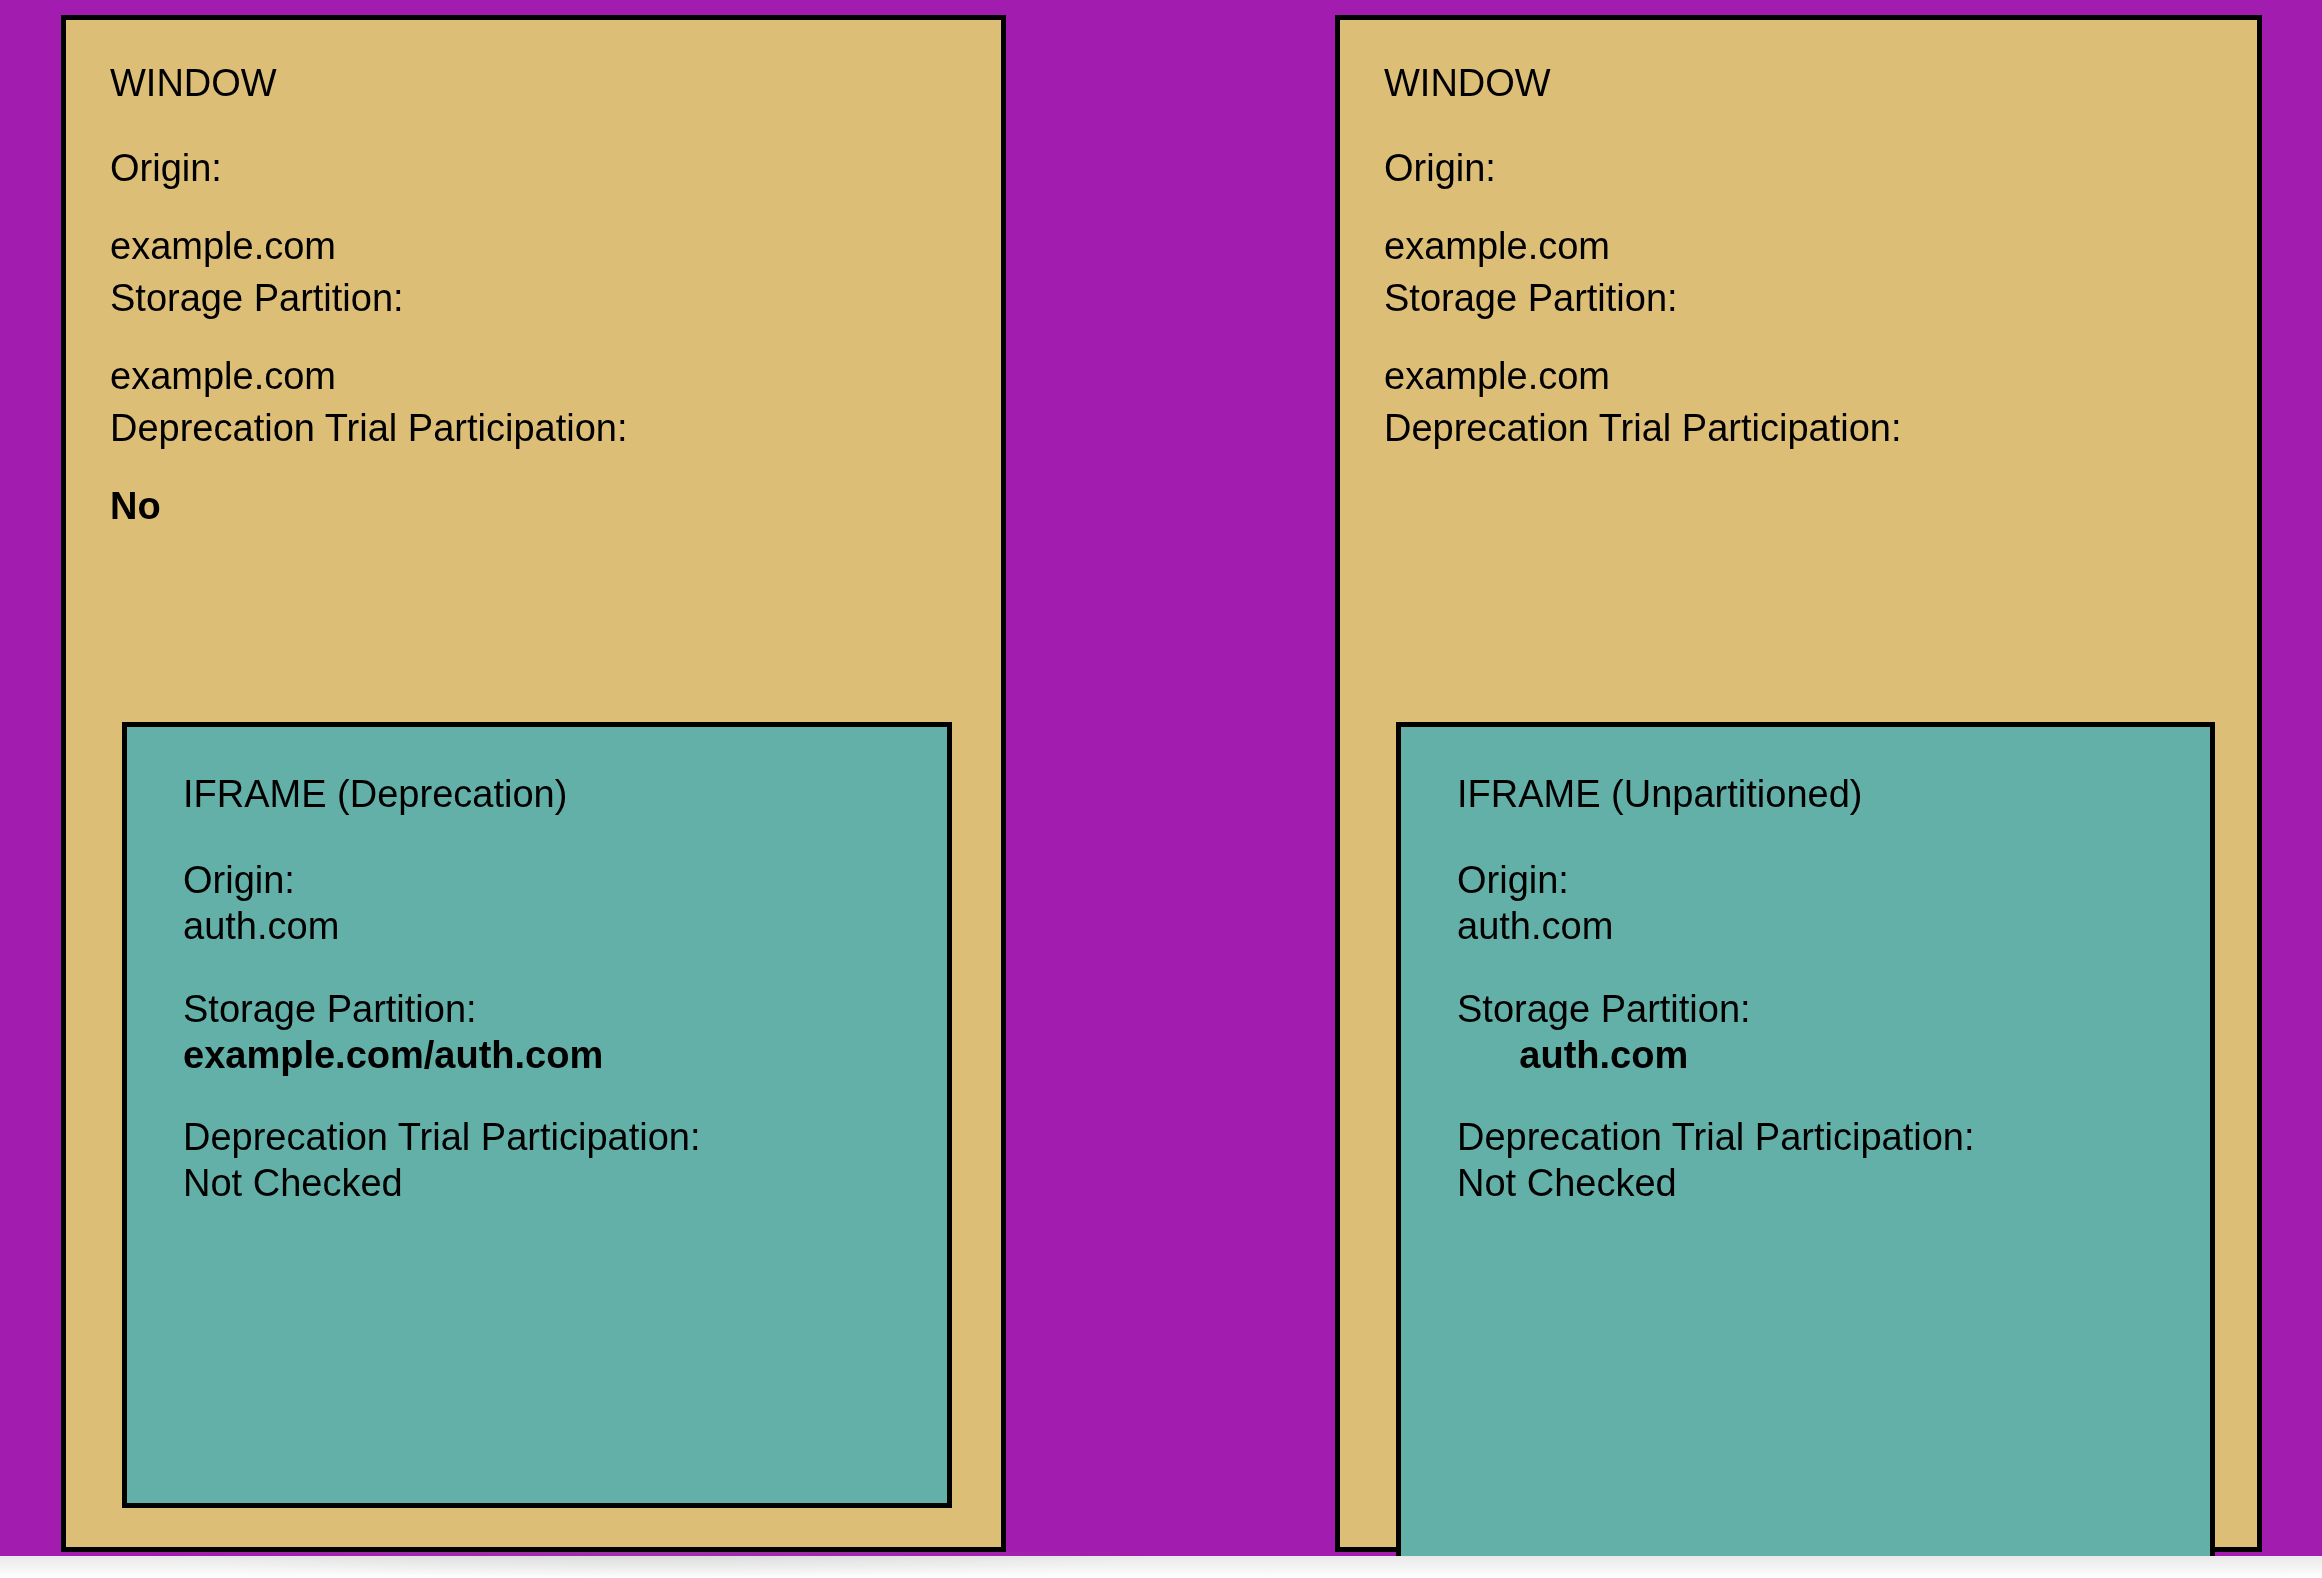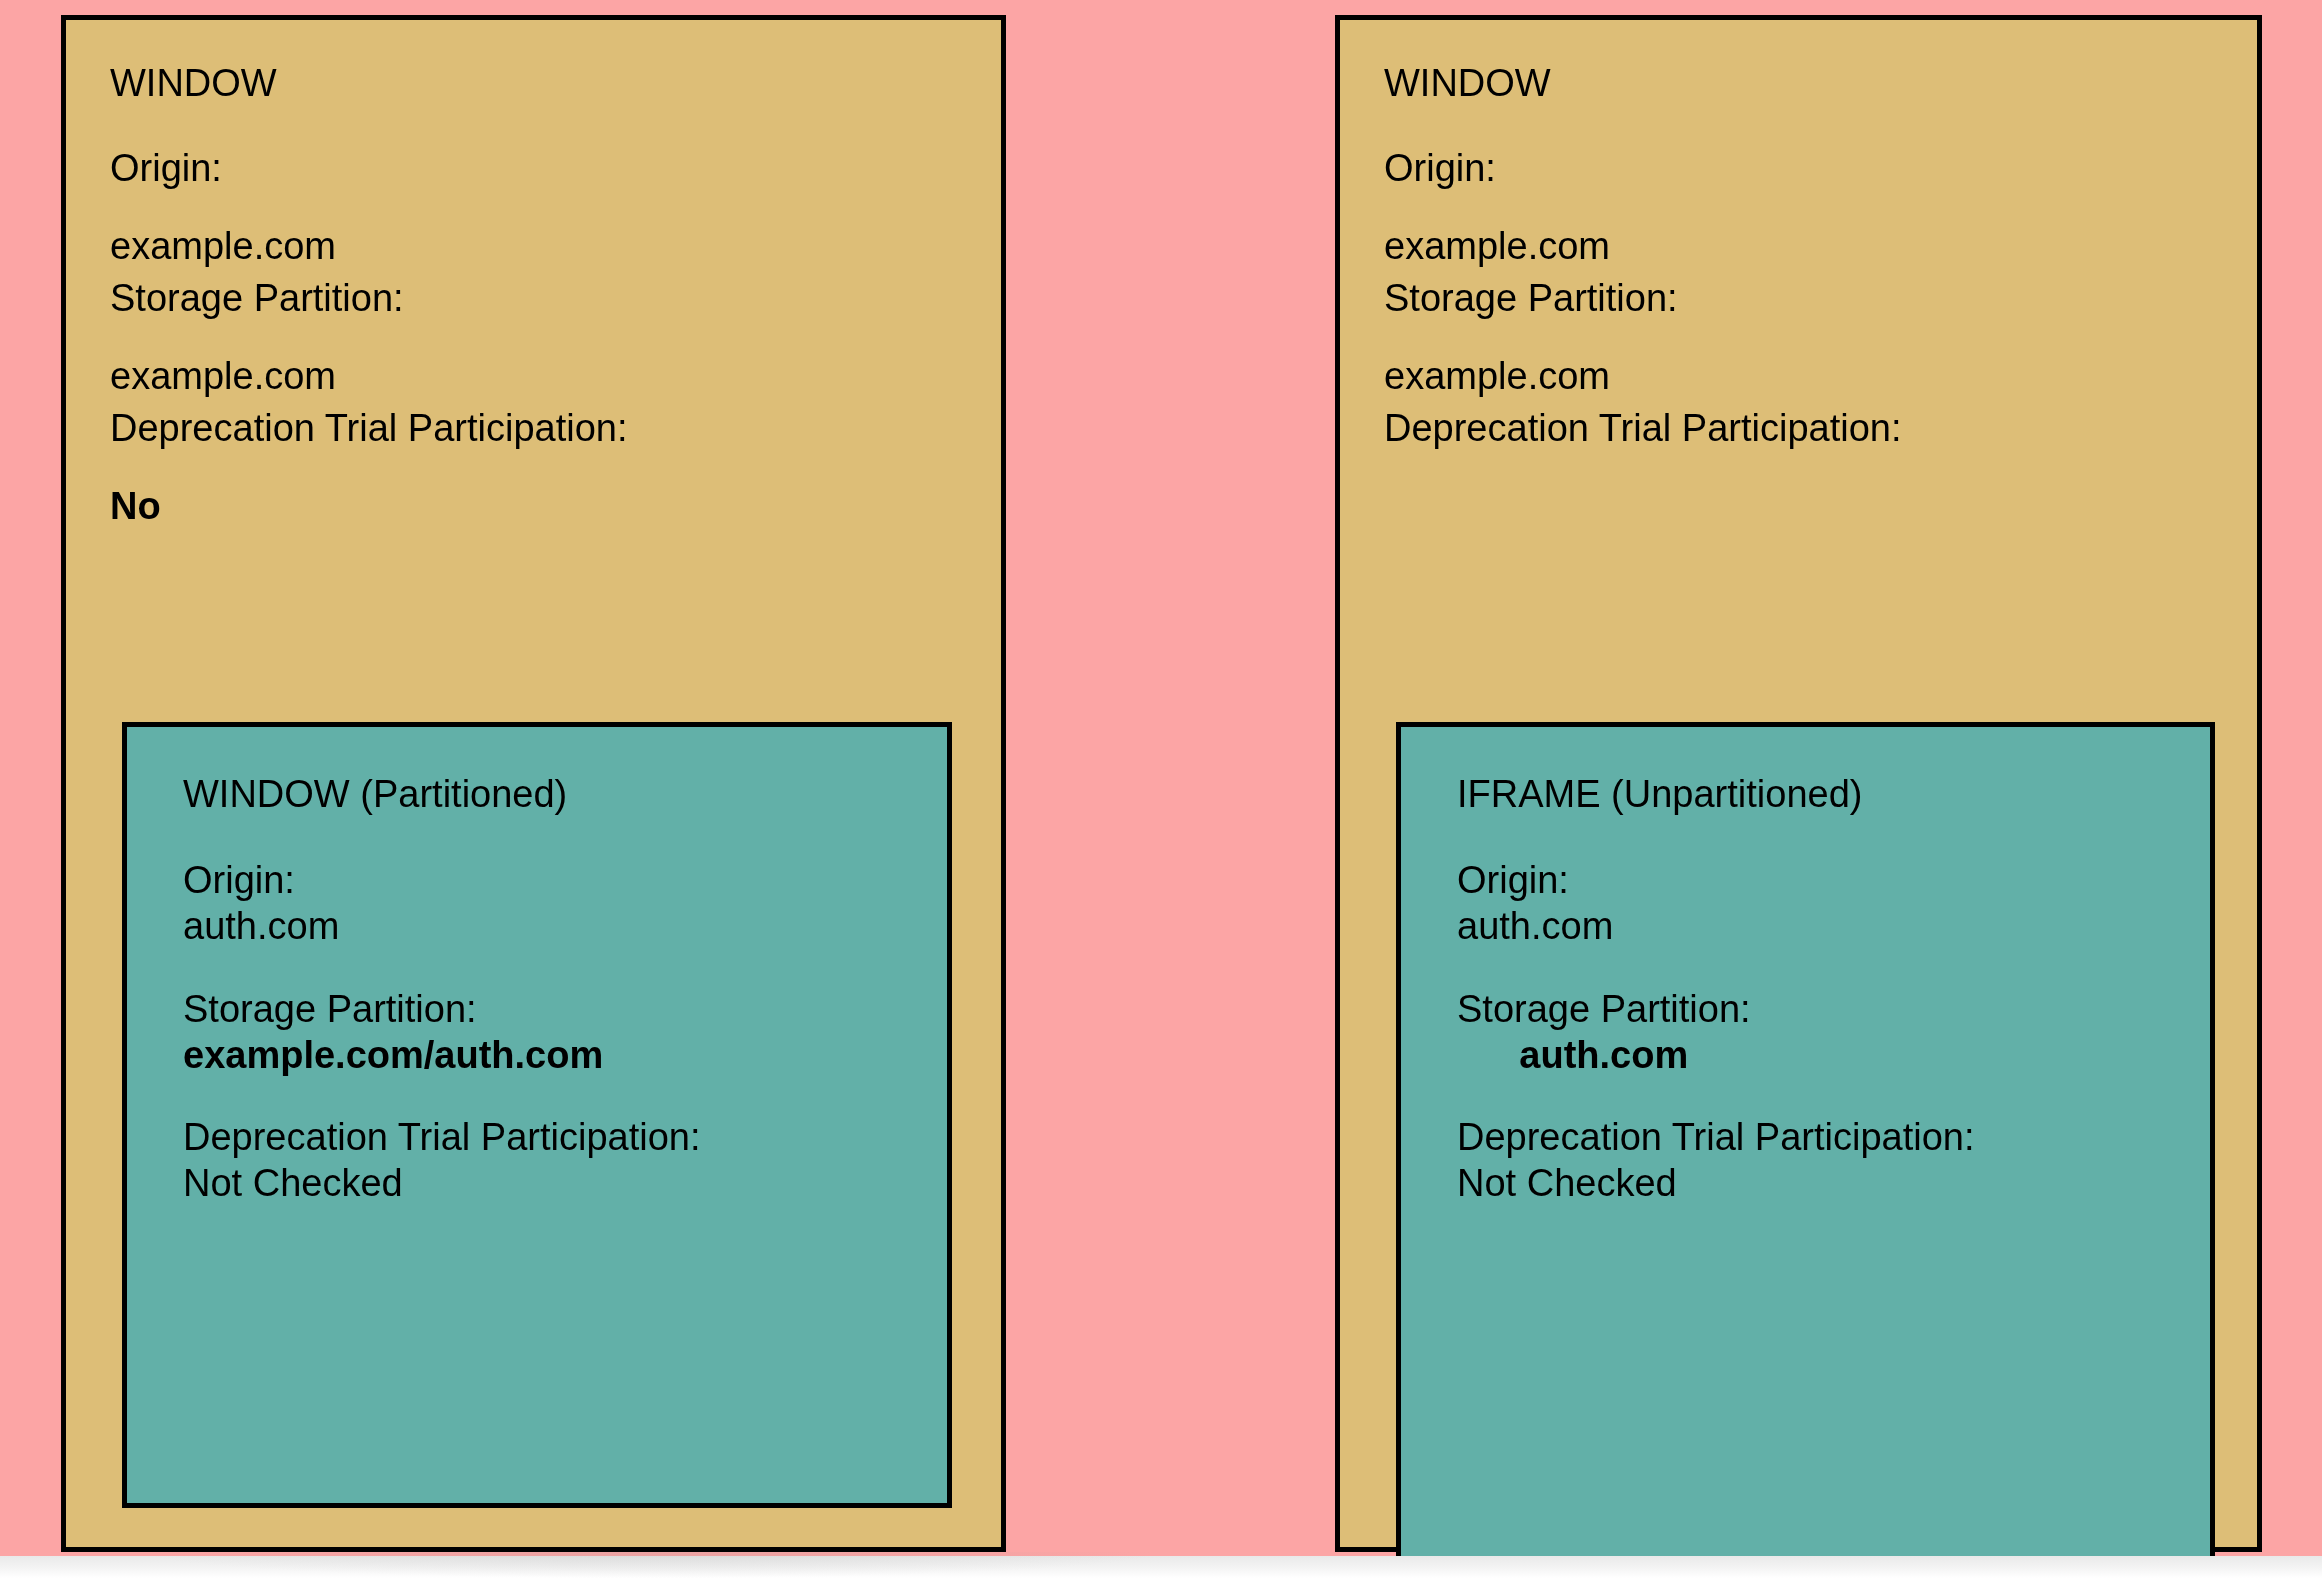--- a/index.html
+++ b/index.html
@@ -16,21 +16,21 @@
     overflow: hidden;
     position: relative;
   }
 
   #canvas {
     position: absolute;
     left: 0;
     top: 0;
     width: 2322px;
     height: 1578px;
-    background: #fca5a5;
+    background: #a21caf;
   }
 
   
   .page-shadow {
     position: absolute;
     left: 0;
     top: 1556px;
     width: 2322px;
     height: 22px;
     background: linear-gradient(to bottom, #e9e9e9 0%, #f4f4f4 55%, #ffffff 100%);
@@ -128,21 +128,21 @@
       <span class="value">example.com</span>
     </div>
 
     <div class="field win-field-trial">
       <span class="label">Deprecation Trial Participation:</span>
       <span class="value bold">No</span>
     </div>
 
     <div class="iframe-box left">
 
-      <div class="ifr-title">WINDOW (Partitioned)</div>
+      <div class="ifr-title">IFRAME (Deprecation)</div>
 
       <div class="ifr-field ifr-field-origin">
         <span class="label">Origin:</span>
         <span class="value">auth.com</span>
       </div>
 
       <div class="ifr-field ifr-field-storage">
         <span class="label">Storage Partition:</span>
         <span class="value bold">example.com/auth.com</span>
       </div>

